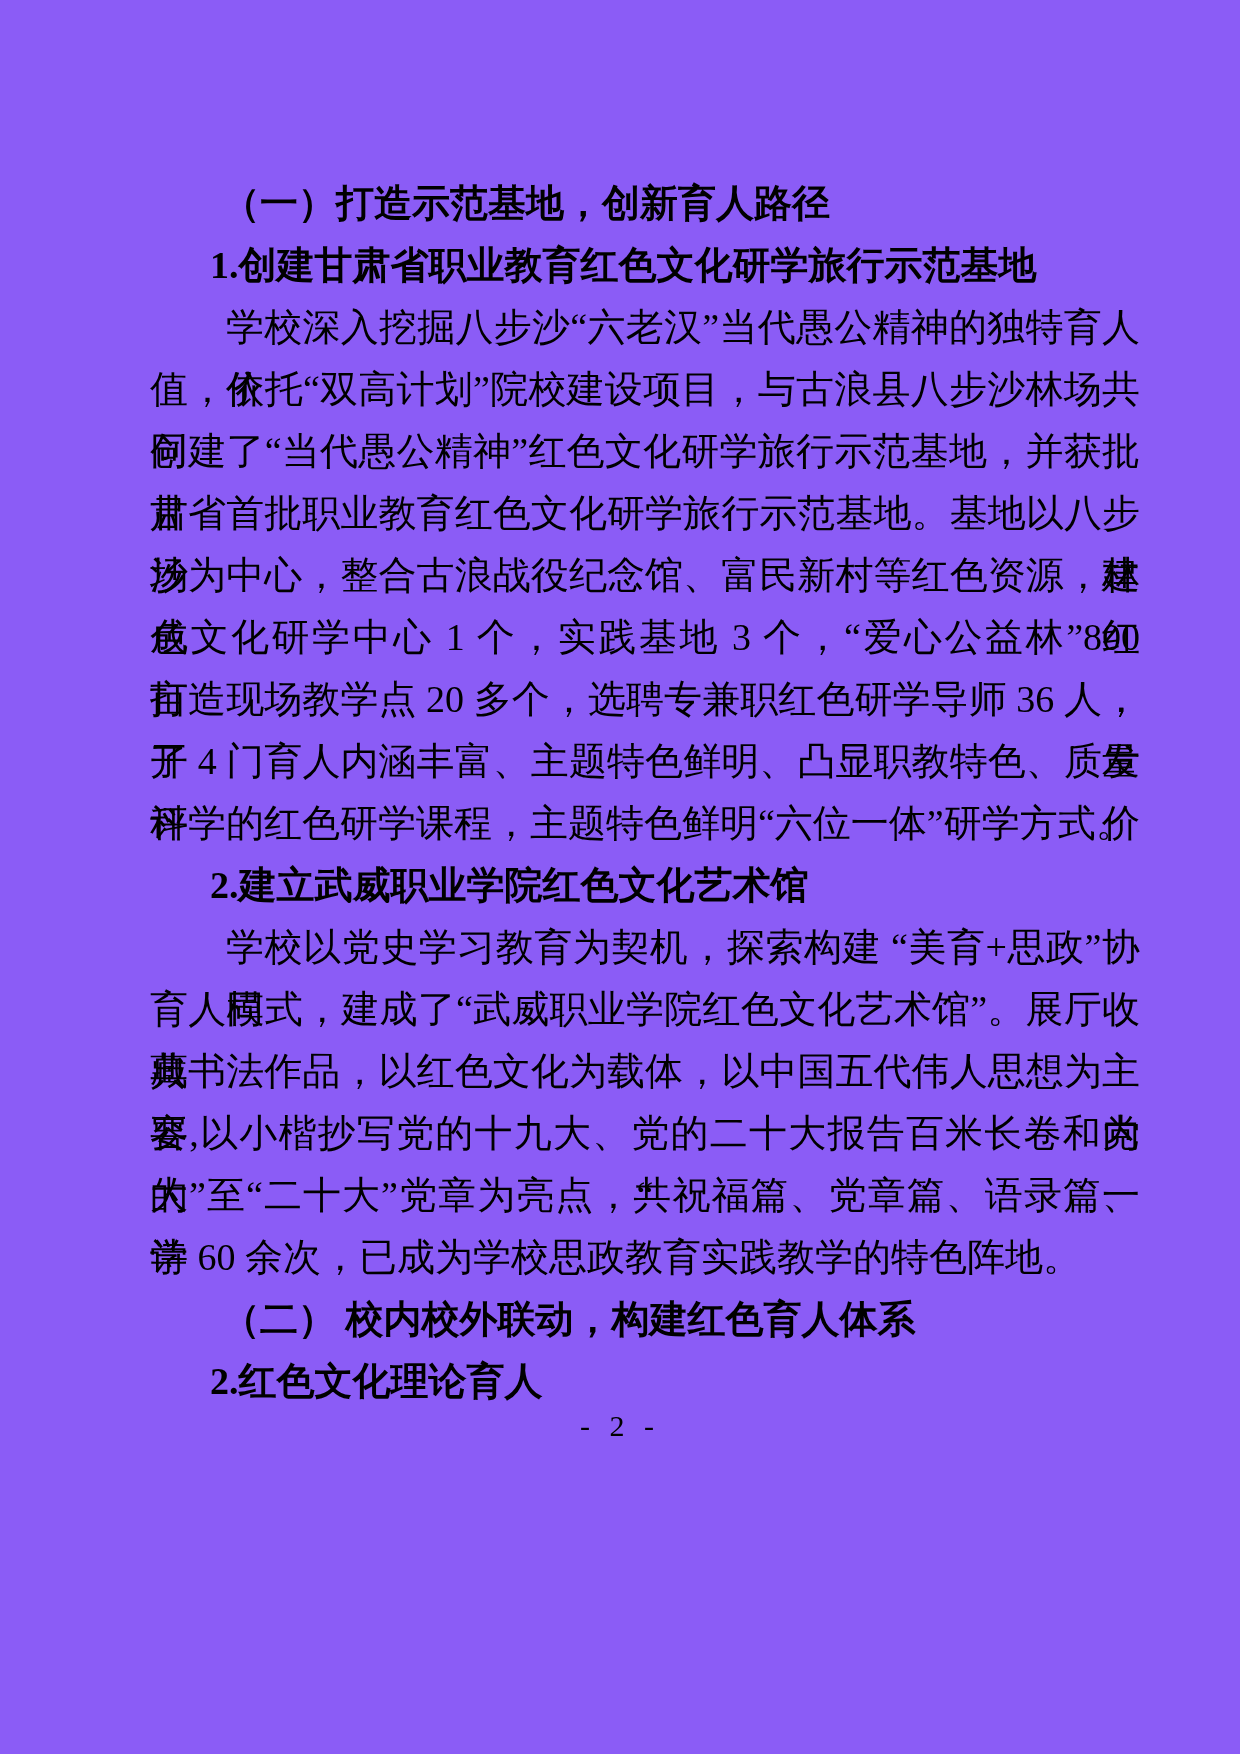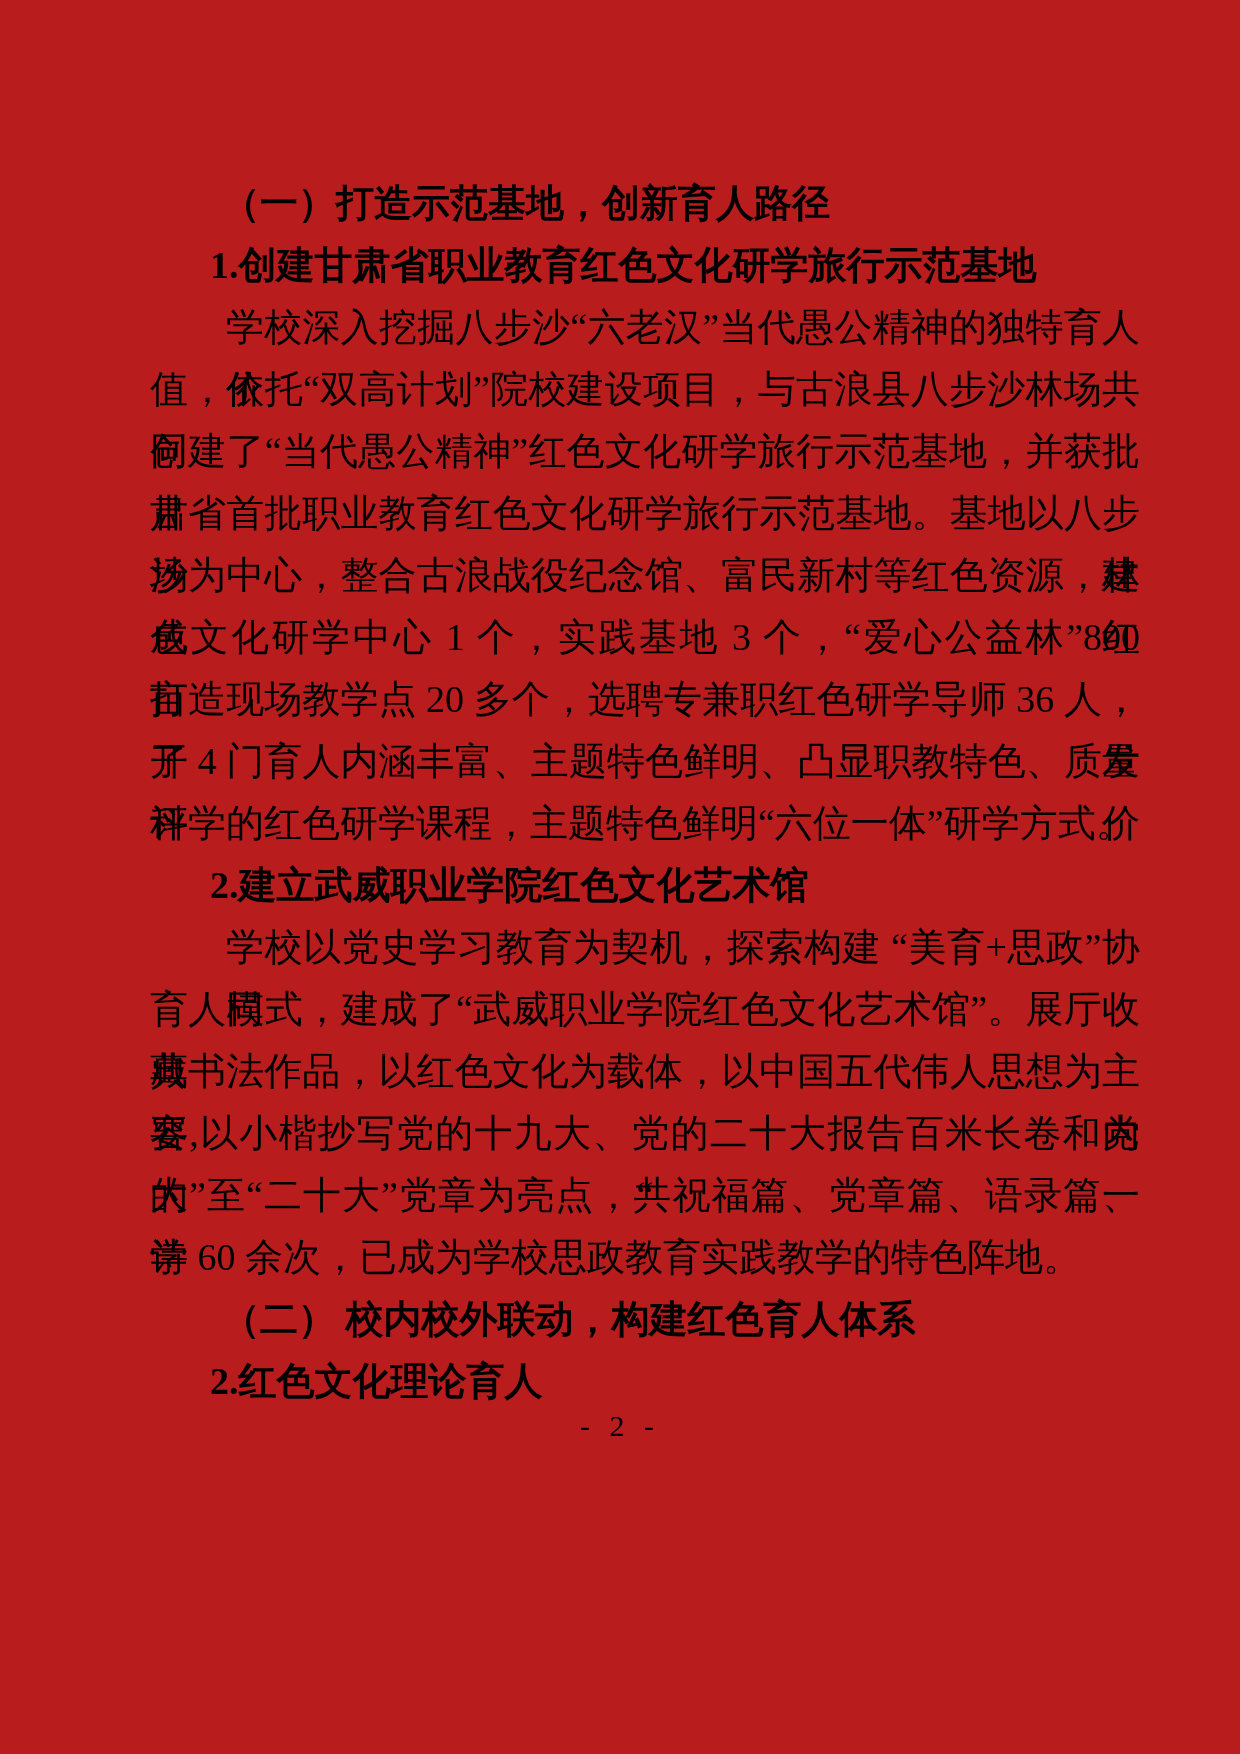--- a/index.html
+++ b/index.html
@@ -4,21 +4,21 @@
 <style>
   html, body {
     margin: 0;
     padding: 0;
     background: #ffffff;
   }
   .page {
     position: relative;
     width: 1240px;
     height: 1754px;
-    background: #b91c1c;
+    background: #8b5cf6;
     overflow: hidden;
     font-family: "Liberation Serif", "DejaVu Serif", serif;
     color: #000000;
   }
   .doc {
     padding: 172px 100px 0 150px; 
   }
   .line {
     height: 62px;
     line-height: 62px;

